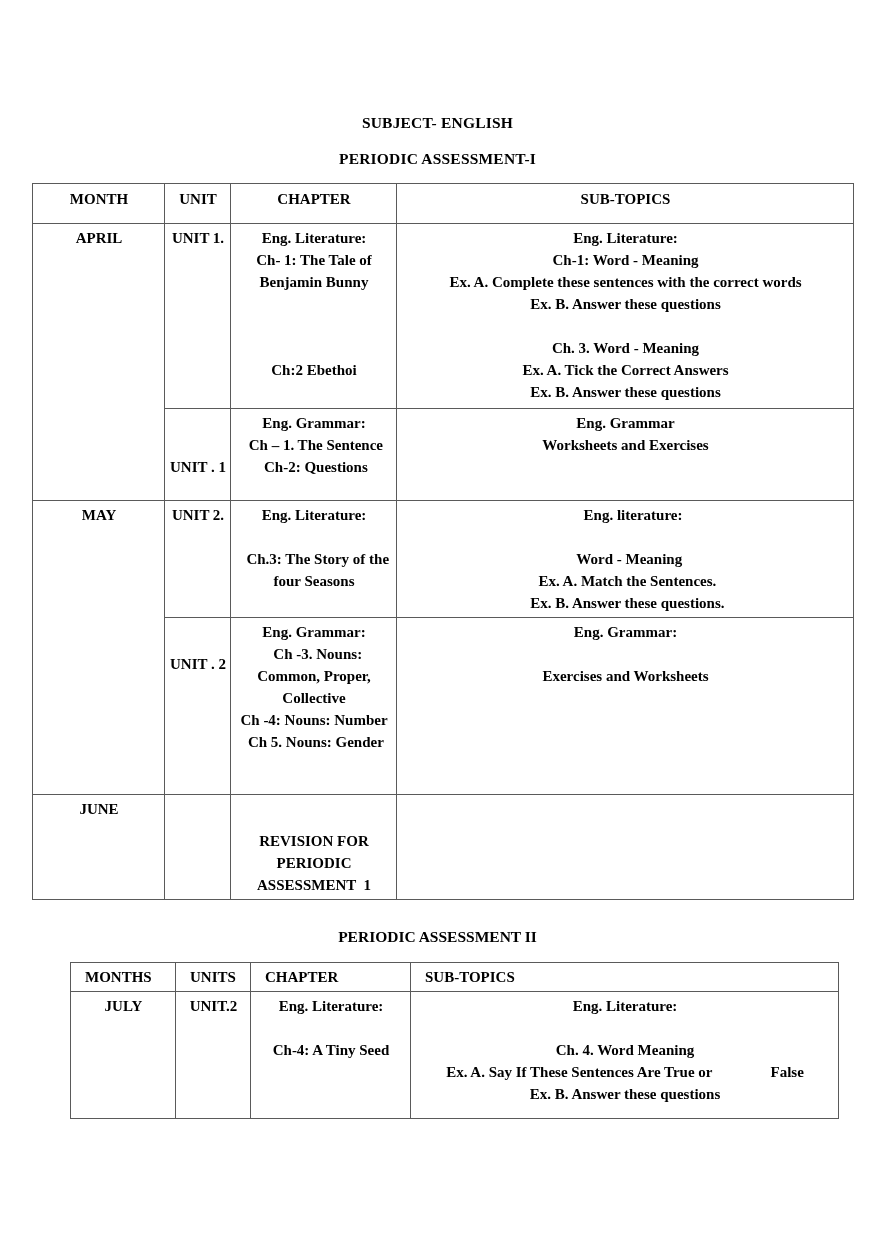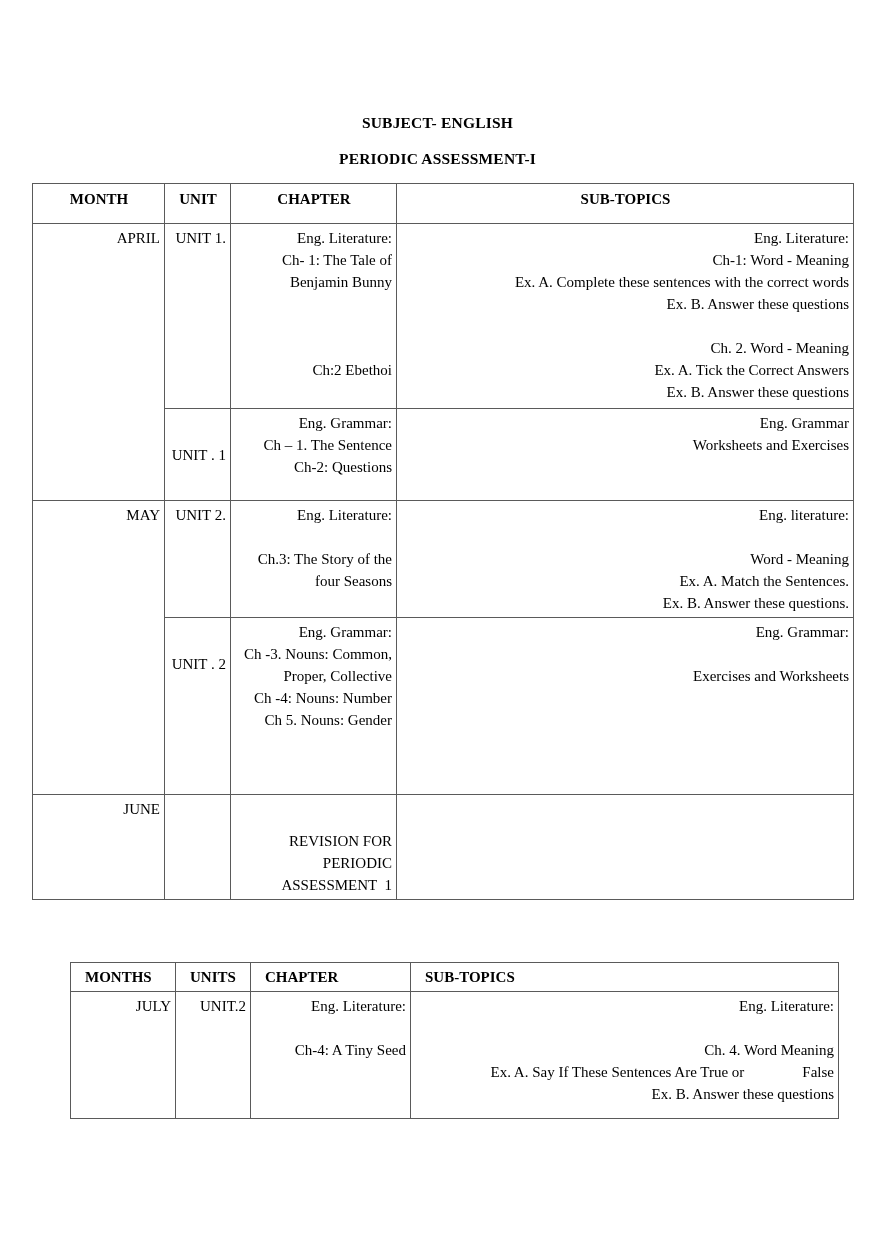--- a/index.html
+++ b/index.html
@@ -50,22 +50,22 @@
     position: absolute;
     border-collapse: collapse;
     table-layout: fixed;
     font-size: 15px;
     line-height: 1.47;
   }
   table.grid td, table.grid th {
     border: 1px solid #5a5a5a;
     vertical-align: top;
     padding: 3px 4px 3px 5px;
-    font-weight: normal;
-    text-align: right;
+    font-weight: bold;
+    text-align: center;
   }
   table.grid th.hdr {
     text-align: center;
     font-weight: bold;
     font-size: 15px;
     padding-top: 4px;
   }
 
   
   #table-pa1 {
@@ -153,29 +153,29 @@
 
 
 Ch:2 Ebethoi</span>
         </td>
         <td>
           <div>Eng. Literature:</div>
           <div> Ch-1: Word - Meaning</div>
           <div>  Ex. A. Complete these sentences with the correct words</div>
           <div>  Ex. B. Answer these questions</div>
           <div>&nbsp;</div>
-          <div>Ch. 2.  Word - Meaning</div>
+          <div>Ch. 3.  Word - Meaning</div>
           <div>   Ex. A. Tick the Correct Answers</div>
           <div>   Ex. B. Answer these questions</div>
         </td>
       </tr>
 
       <tr class="h-apr-gram">
         <td>
-          <span class="cell-text" style="display:block;margin-top:32px;">UNIT . 1</span>
+          <span class="cell-text" style="display:block;margin-top:44px;">UNIT . 1</span>
         </td>
         <td>
           <span class="cell-text">Eng. Grammar:
  Ch – 1. The Sentence
  Ch-2: Questions</span>
         </td>
         <td>
           <span class="cell-text">Eng. Grammar
 Worksheets and Exercises</span>
         </td>
@@ -229,20 +229,21 @@
         <td>
           <span class="cell-text" style="display:block;margin-top:32px;">REVISION FOR PERIODIC ASSESSMENT  1</span>
         </td>
         <td>
           <span class="cell-text"></span>
         </td>
       </tr>
     </tbody>
   </table>
 
+  <div id="pa2-title">PERIODIC ASSESSMENT II</div>
 
   <table class="grid" id="table-pa2">
     <colgroup>
       <col class="c-month">
         <col class="c-unit">
         <col class="c-chap">
         <col class="c-sub">
     </colgroup>
     <thead>
       <tr class="h-hdr2">

